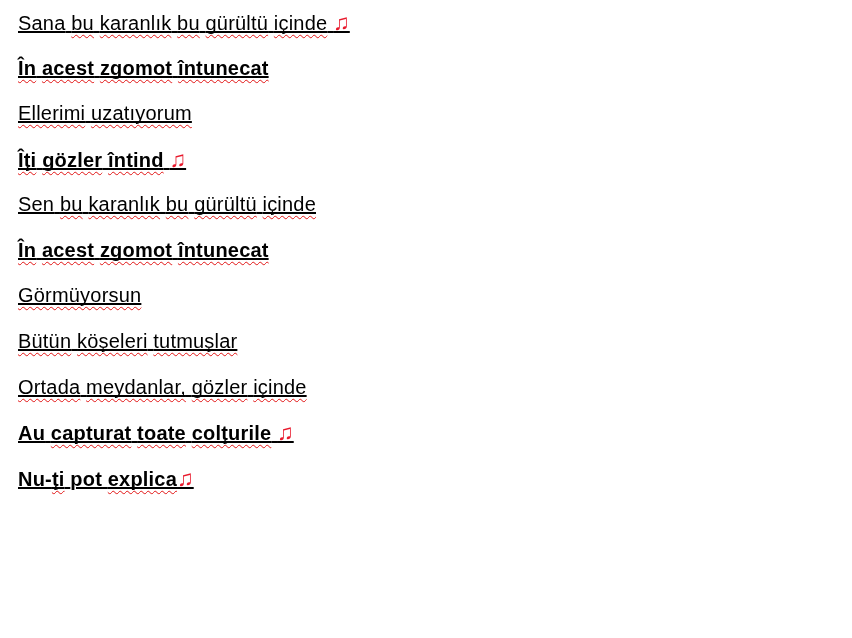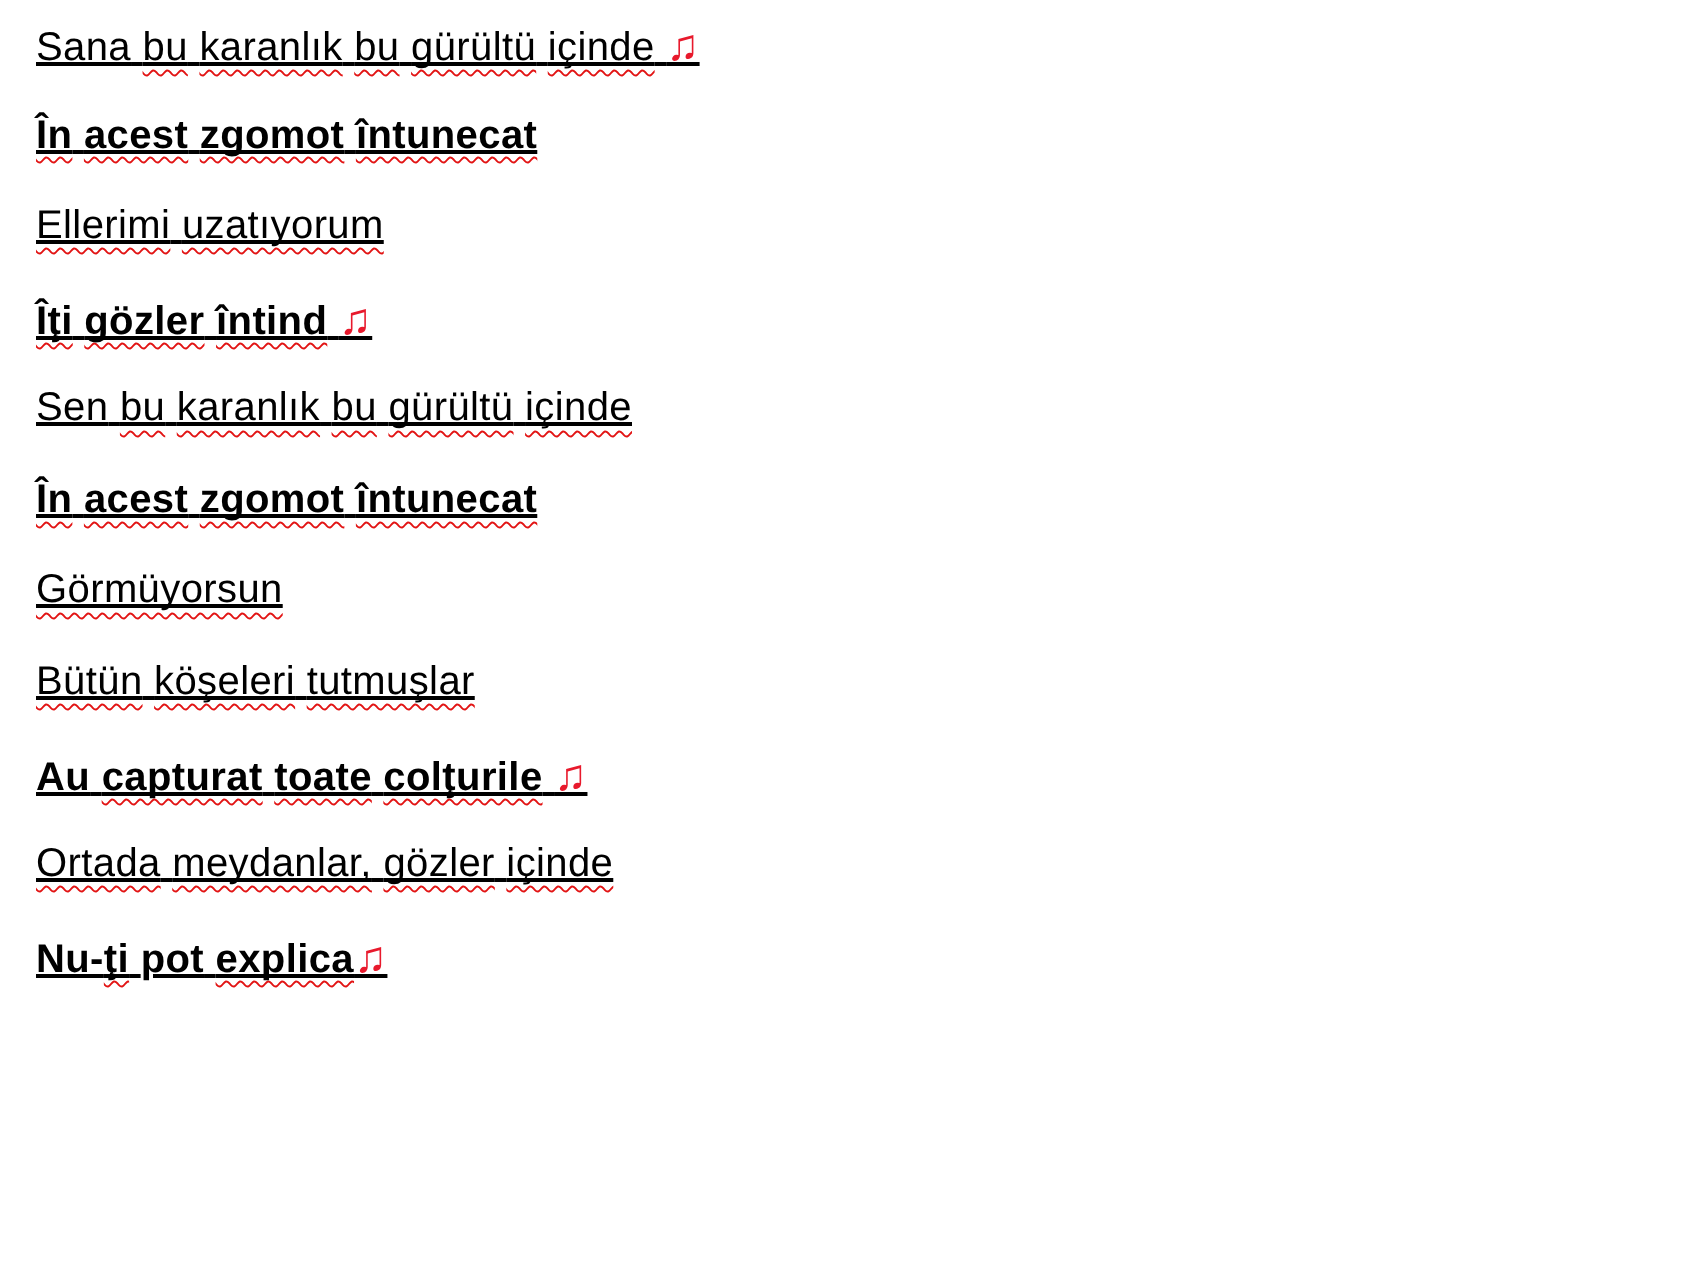--- a/index.html
+++ b/index.html
@@ -50,17 +50,17 @@
 <main id="doc">
   <div id="lines">
       <p class="line"><span class="word">Sana</span> <span class="word sp">bu</span> <span class="word sp">karanlık</span> <span class="word sp">bu</span> <span class="word sp">gürültü</span> <span class="word sp">içinde</span> <span class="note">♫</span></p>
       <p class="line bold"><span class="word sp">În</span> <span class="word sp">acest</span> <span class="word sp">zgomot</span> <span class="word sp">întunecat</span></p>
       <p class="line"><span class="word sp">Ellerimi</span> <span class="word sp">uzatıyorum</span></p>
       <p class="line bold"><span class="word sp">Îţi</span> <span class="word sp">gözler</span> <span class="word sp">întind</span> <span class="note">♫</span></p>
       <p class="line"><span class="word">Sen</span> <span class="word sp">bu</span> <span class="word sp">karanlık</span> <span class="word sp">bu</span> <span class="word sp">gürültü</span> <span class="word sp">içinde</span></p>
       <p class="line bold"><span class="word sp">În</span> <span class="word sp">acest</span> <span class="word sp">zgomot</span> <span class="word sp">întunecat</span></p>
       <p class="line"><span class="word sp">Görmüyorsun</span></p>
       <p class="line"><span class="word sp">Bütün</span> <span class="word sp">köşeleri</span> <span class="word sp">tutmuşlar</span></p>
+      <p class="line"><span class="word sp">Ortada</span> <span class="word sp">meydanlar,</span> <span class="word sp">gözler</span> <span class="word sp">içinde</span></p>
       <p class="line bold"><span class="word">Au</span> <span class="word sp">capturat</span> <span class="word sp">toate</span> <span class="word sp">colţurile</span> <span class="note">♫</span></p>
-      <p class="line"><span class="word sp">Ortada</span> <span class="word sp">meydanlar,</span> <span class="word sp">gözler</span> <span class="word sp">içinde</span></p>
       <p class="line bold"><span class="word">Nu-</span><span class="word sp">ţi</span> <span class="word">pot</span> <span class="word sp">explica</span><span class="note">♫</span></p>
     </div>
 </main>
 
 </body></html>

